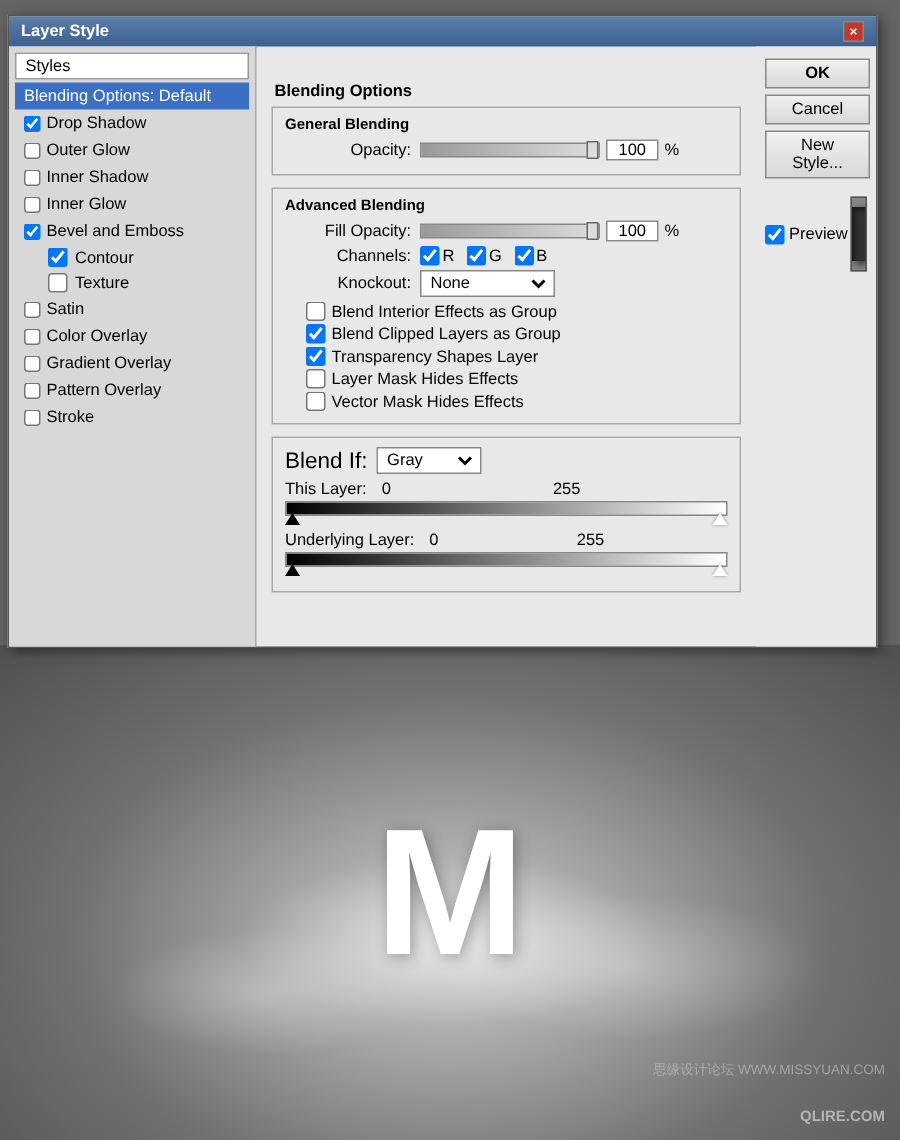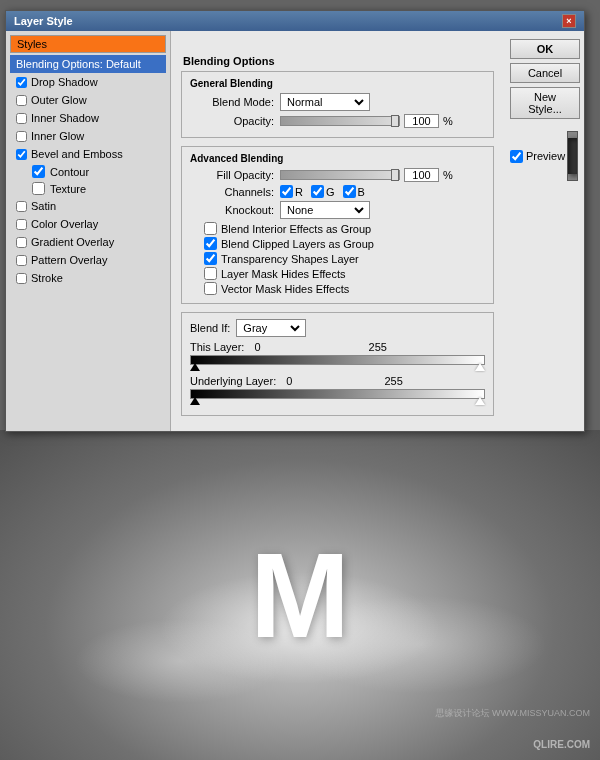--- a/index.html
+++ b/index.html
@@ -99,21 +99,21 @@
     }
 
     
     .left-panel {
       width: 165px;
       background: #d8d8d8;
       border-right: 1px solid #aaa;
       padding: 4px;
     }
     .styles-header {
-      background: #f97316;
+      background: #ffffff;
       border: 1px solid #999;
       padding: 2px 6px;
       margin-bottom: 2px;
       font-size: 11px;
     }
     .layer-item {
       padding: 3px 6px;
       cursor: pointer;
       display: flex;
       align-items: center;
@@ -242,21 +242,21 @@
       padding: 6px 8px;
       background: #e8e8e8;
     }
     .blend-if-row {
       display: flex;
       align-items: center;
       gap: 6px;
       margin-bottom: 4px;
     }
     .blend-if-label {
-      font-size: 11px;
+      font-size: 15px;
     }
     .blend-slider-row {
       font-size: 11px;
       margin-bottom: 2px;
     }
     .blend-slider-track {
       width: 100%;
       height: 14px;
       position: relative;
       margin-bottom: 6px;
@@ -438,32 +438,20 @@
         <span>Stroke</span>
       </div>
     </div>
 
     <div class="right-panel">
       <div class="blending-title">Blending Options</div>
 
       <div class="section-box">
         <div class="section-box-title">General Blending</div>
 
-        <div class="form-row">
-          <span class="form-label">Blend Mode:</span>
-          <div class="select-box">
-            <select>
-              <option>Normal</option>
-              <option>Dissolve</option>
-              <option>Multiply</option>
-              <option>Screen</option>
-              <option>Overlay</option>
-            </select>
-          </div>
-        </div>
 
         <div class="form-row">
           <span class="form-label">Opacity:</span>
           <div class="slider-container">
             <input type="range" class="slider" min="0" max="100" value="100" style="">
             <input type="text" class="number-input" value="100" style="">
             <span class="percent-label">%</span>
           </div>
         </div>
       </div>

